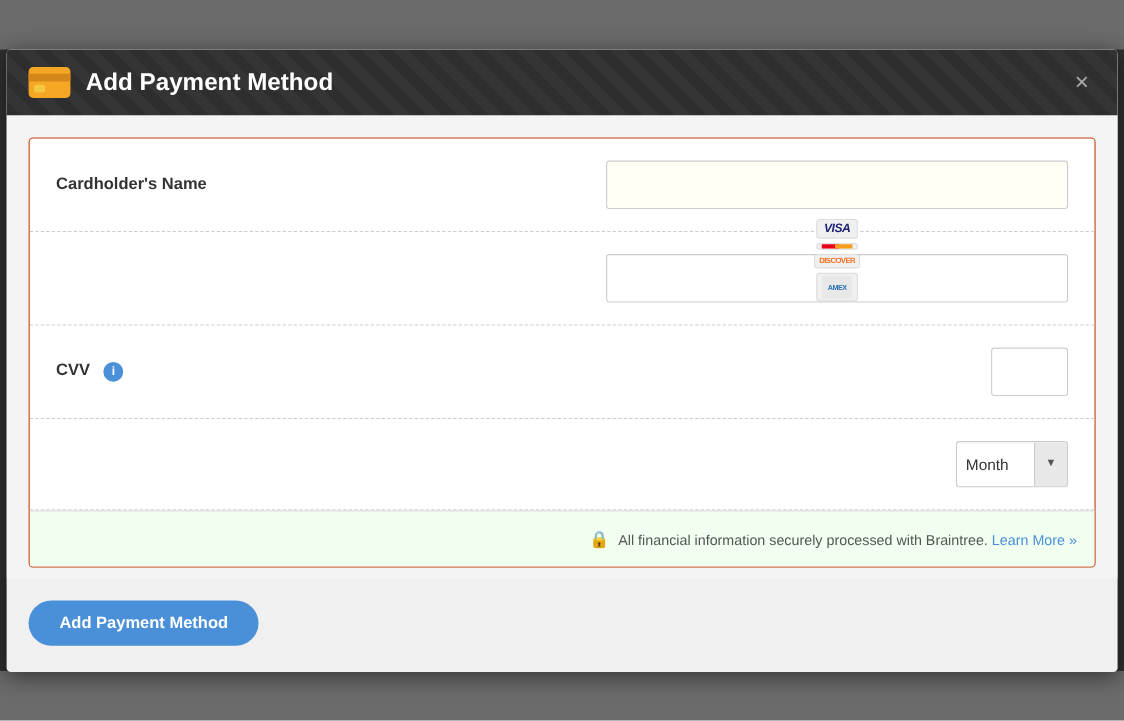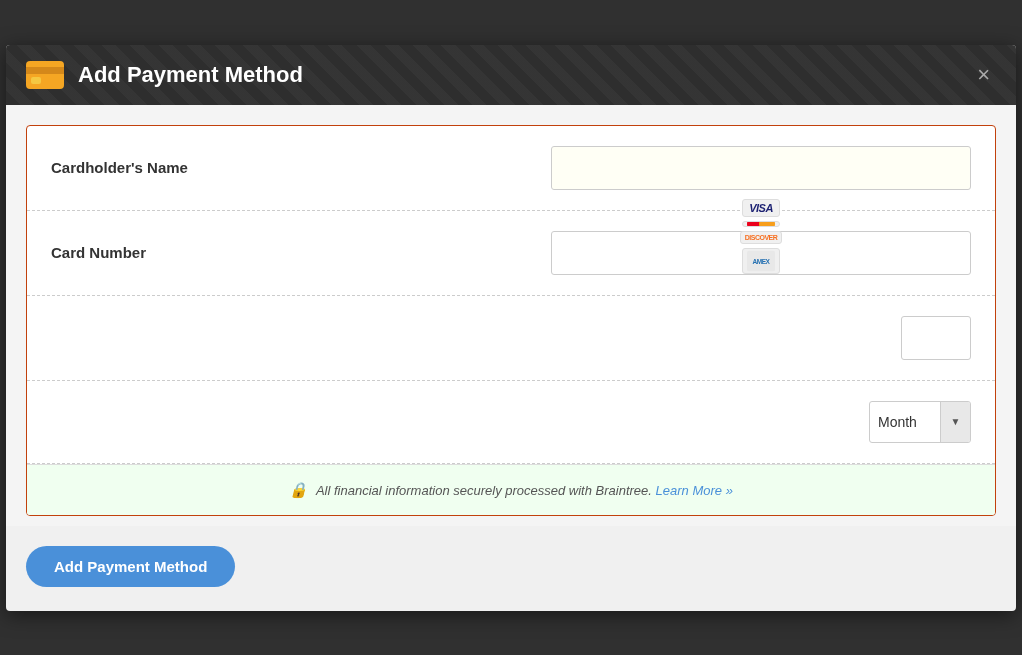--- a/index.html
+++ b/index.html
@@ -9,21 +9,21 @@
       display: flex;
       align-items: center;
       justify-content: center;
       width: 1022px;
       height: 655px;
       overflow: hidden;
     }
 
     .modal-overlay {
       width: 1022px;
-      height: 655px;
+      height: 565px;
       background: rgba(0,0,0,0.55);
       display: flex;
       align-items: center;
       justify-content: center;
     }
 
     .modal {
       width: 1010px;
       background: #f0f0f0;
       border-radius: 4px;
@@ -312,25 +312,24 @@
 
     .select-arrow::after {
       content: '▼';
       font-size: 10px;
       color: #555;
     }
 
     .security-notice {
       background: #f0fff0;
       padding: 16px;
-      text-align: center;
+      text-align: right;
       font-size: 13px;
       color: #555;
       border-top: 1px solid #ddd;
-      font-style: italic;
     }
 
     .security-notice .lock-icon {
       color: #3a9c3a;
       font-size: 15px;
       margin-right: 5px;
     }
 
     .security-notice .learn-more {
       color: #4a90d9;
@@ -388,37 +387,40 @@
       <div class="form-container">
 
         <div class="form-row">
           <label class="form-label">Cardholder's Name</label>
           <div class="form-field">
             <input type="text" class="text-input" style="">
           </div>
         </div>
 
         <div class="form-row">
-          <label class="form-label">Card Number</label>
           <div class="form-field">
             <div class="card-number-wrapper">
               <div class="card-icon visa-icon">VISA</div>
               <div class="card-icon mc-icon"></div>
               <div class="card-icon discover-icon">DISCOVER</div>
               <div class="card-icon amex-icon">
                 <svg width="30" height="22" viewBox="0 0 30 22">
                   <rect width="30" height="22" fill="#e8e8e8" rx="2"></rect>
                   <text x="15" y="14" text-anchor="middle" font-size="7" fill="#2671b2" font-weight="bold">AMEX</text>
                 </svg>
               </div>
             </div>
           </div>
         </div>
 
         <div class="form-row label-cvv-row">
+          <div class="form-label">
+            <span>CVV</span>
+            <span class="info-icon">i</span>
+          </div>
           <div class="cvv-field-wrapper">
             <input type="text" class="cvv-input" maxlength="4" style="">
           </div>
         </div>
 
         <div class="form-row">
           <div class="form-field">
             <div class="expiry-wrapper">
               <div class="expiry-select-wrapper">
                 <select class="expiry-select">

